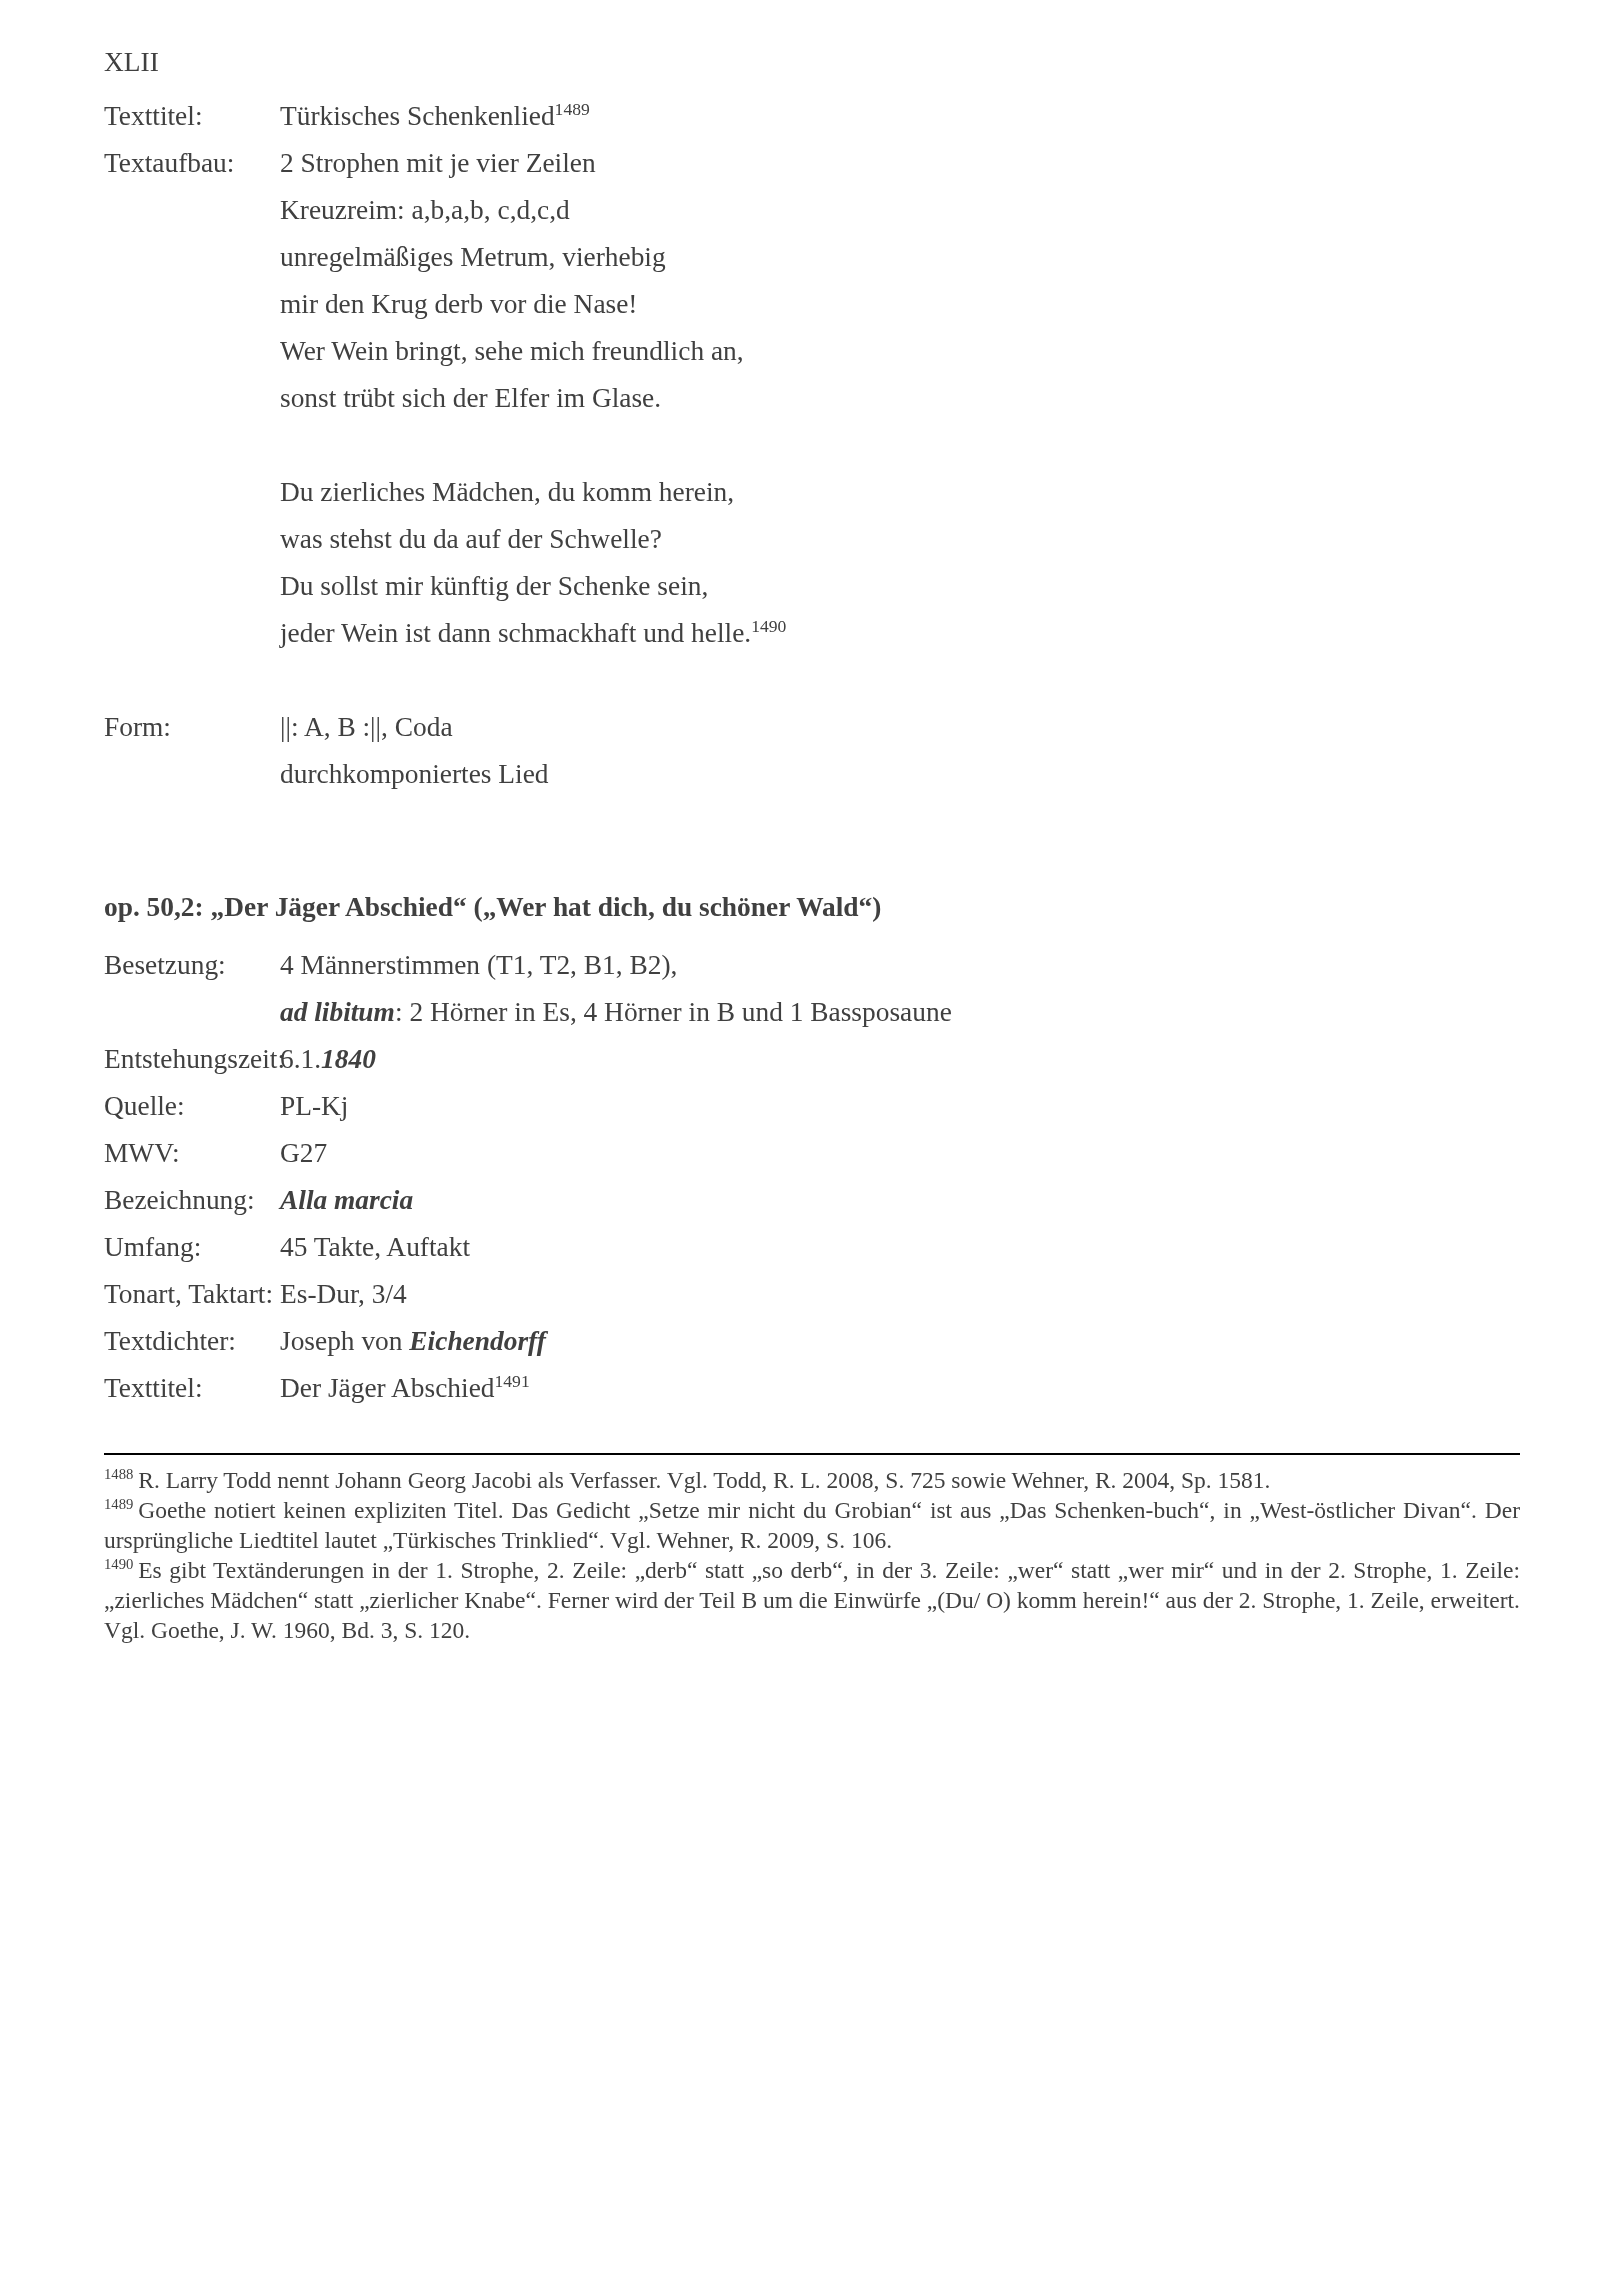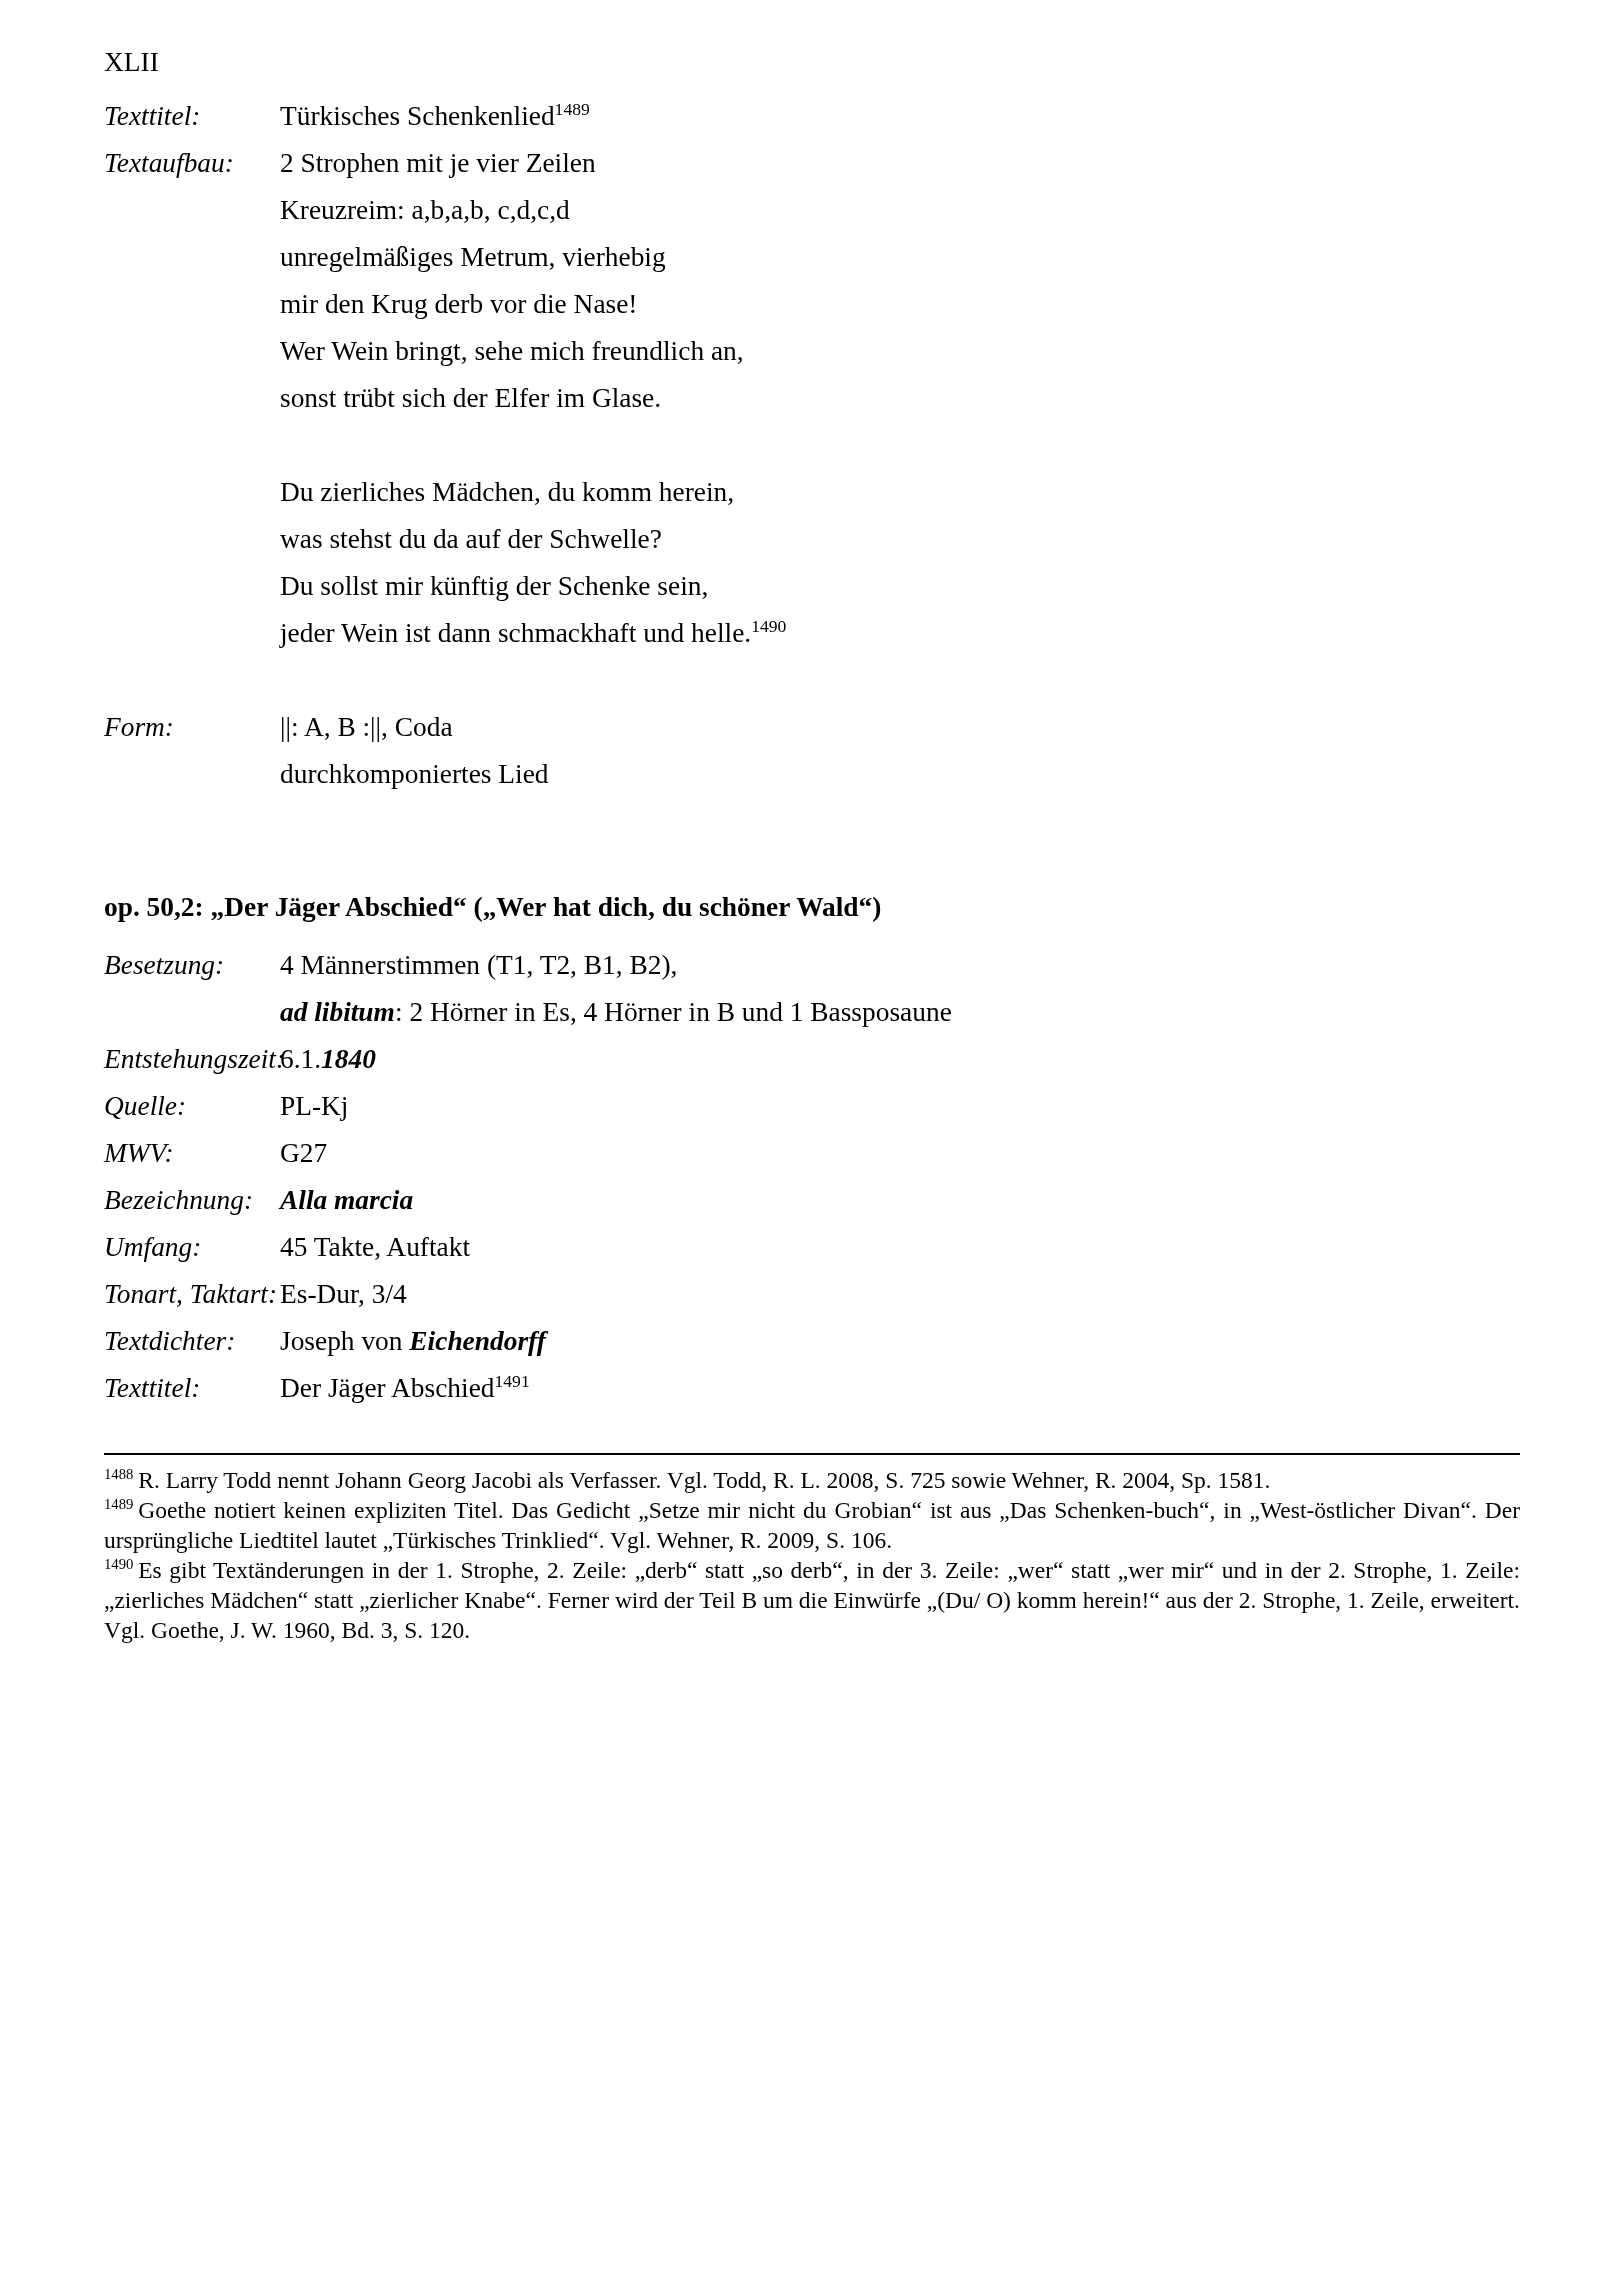--- a/index.html
+++ b/index.html
@@ -7,40 +7,39 @@
     width: 1620px;
     height: 2293px;
     background: #ffffff;
   }
   .page {
     box-sizing: border-box;
     position: relative;
     width: 1620px;
     height: 2293px;
     background: #ffffff;
-    color: #000000;
+    color: #404040;
     font-family: "Liberation Serif", serif;
     font-size: 27.4px;
     padding: 39px 100px 0 104px;
   }
   .page-number {
     line-height: 46px;
     margin-bottom: 7.8px;
   }
   .row {
     display: flex;
     align-items: baseline;
     min-height: 47px;
     line-height: 47px;
   }
   .label {
     flex: 0 0 176px;
     width: 176px;
     white-space: nowrap;
-    font-style: italic;
   }
   .value { flex: 1; }
   .value i { font-style: italic; font-weight: bold; }
   sup.fnref {
     font-size: 17.6px;
     vertical-align: super;
     line-height: 0;
   }
   .heading {
     font-weight: 700;

